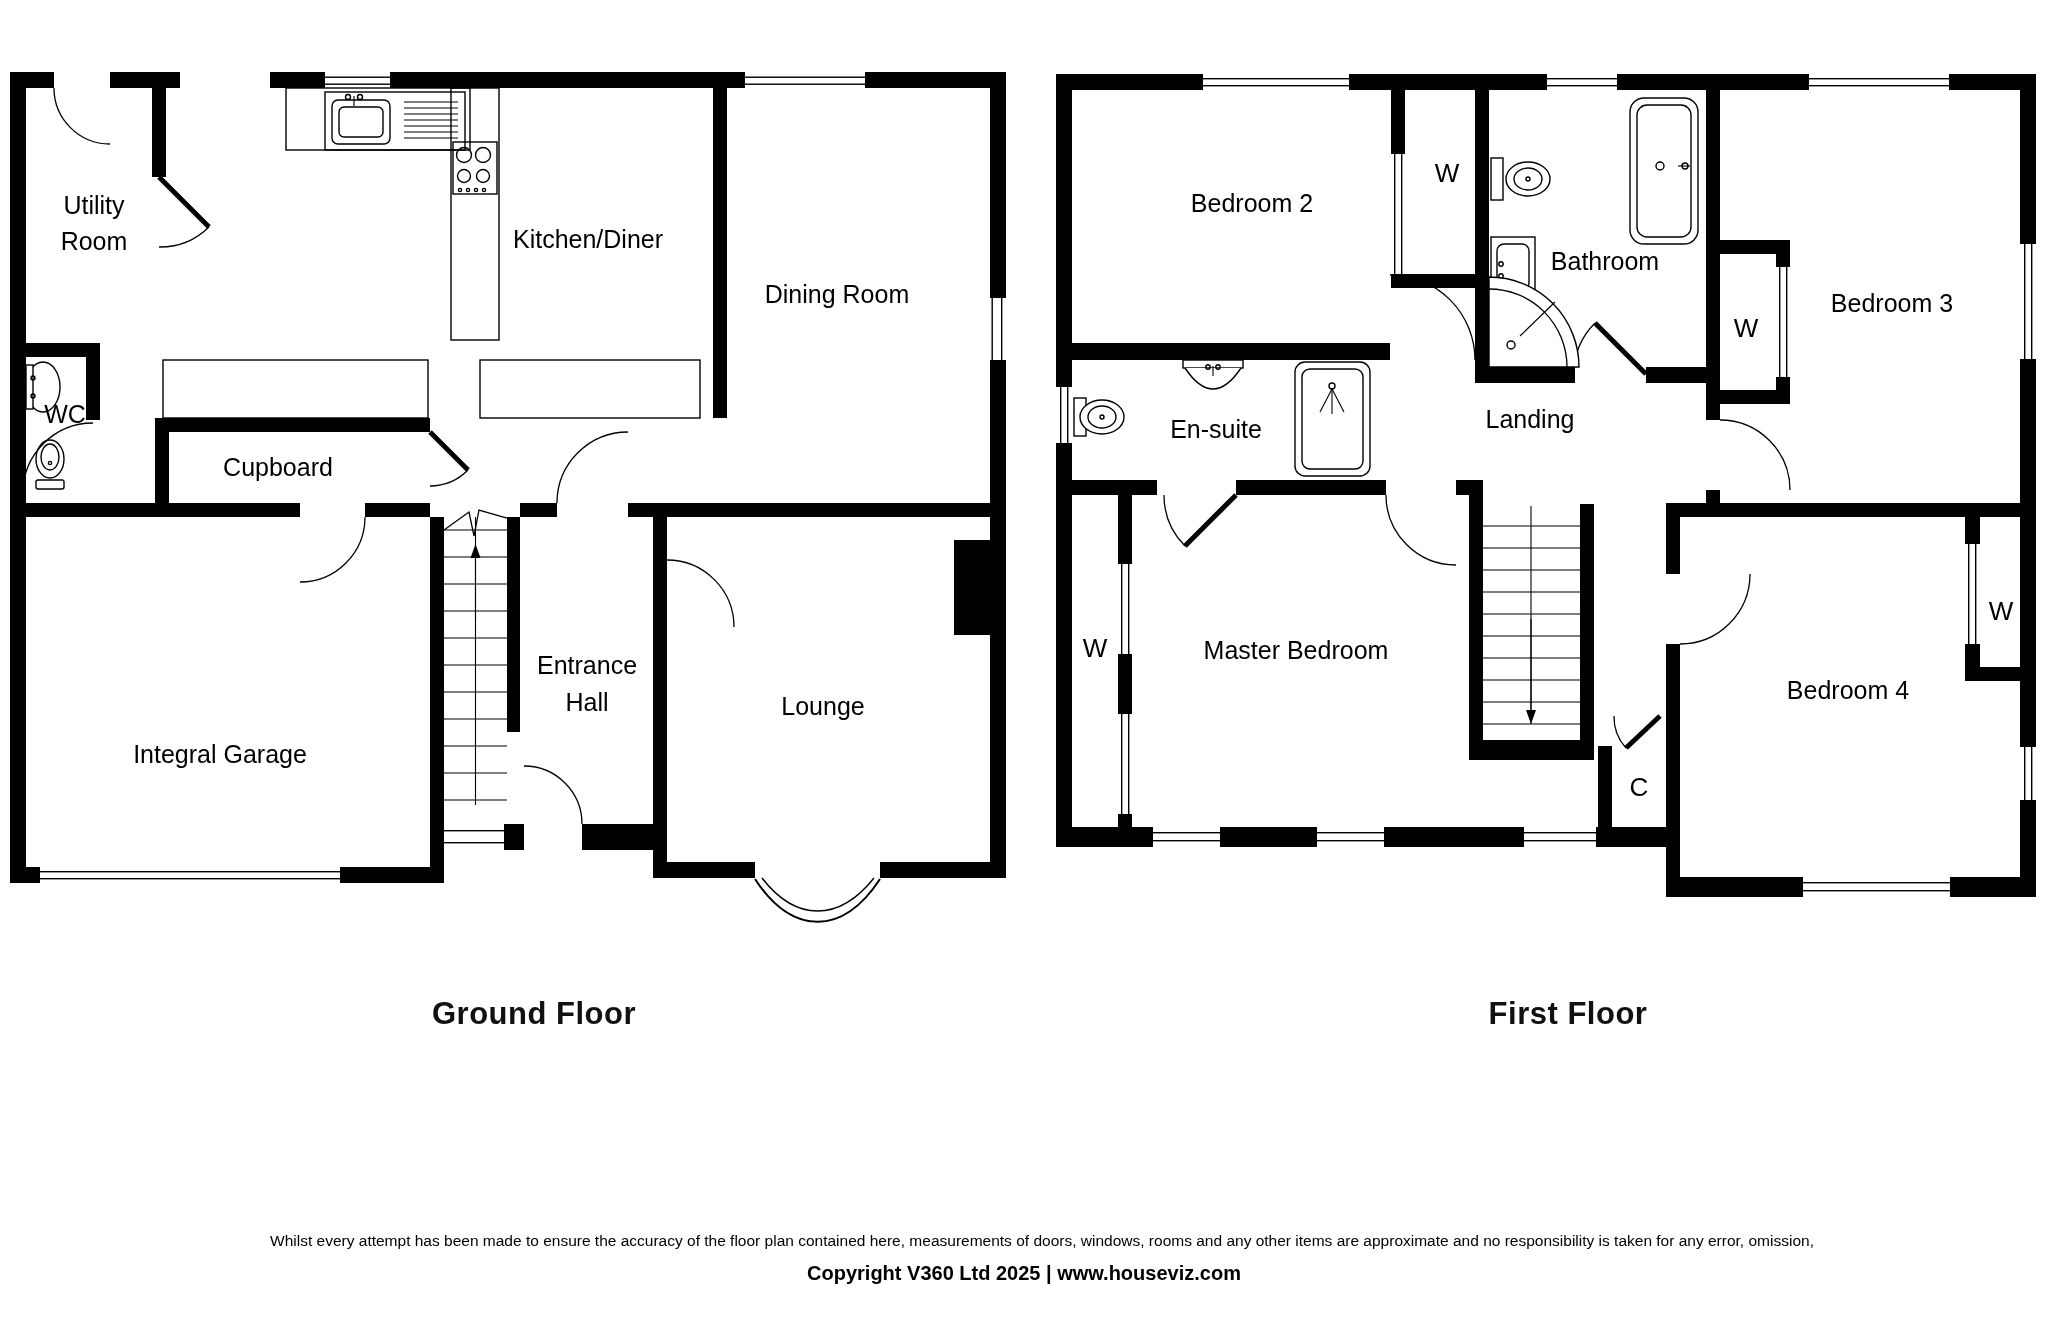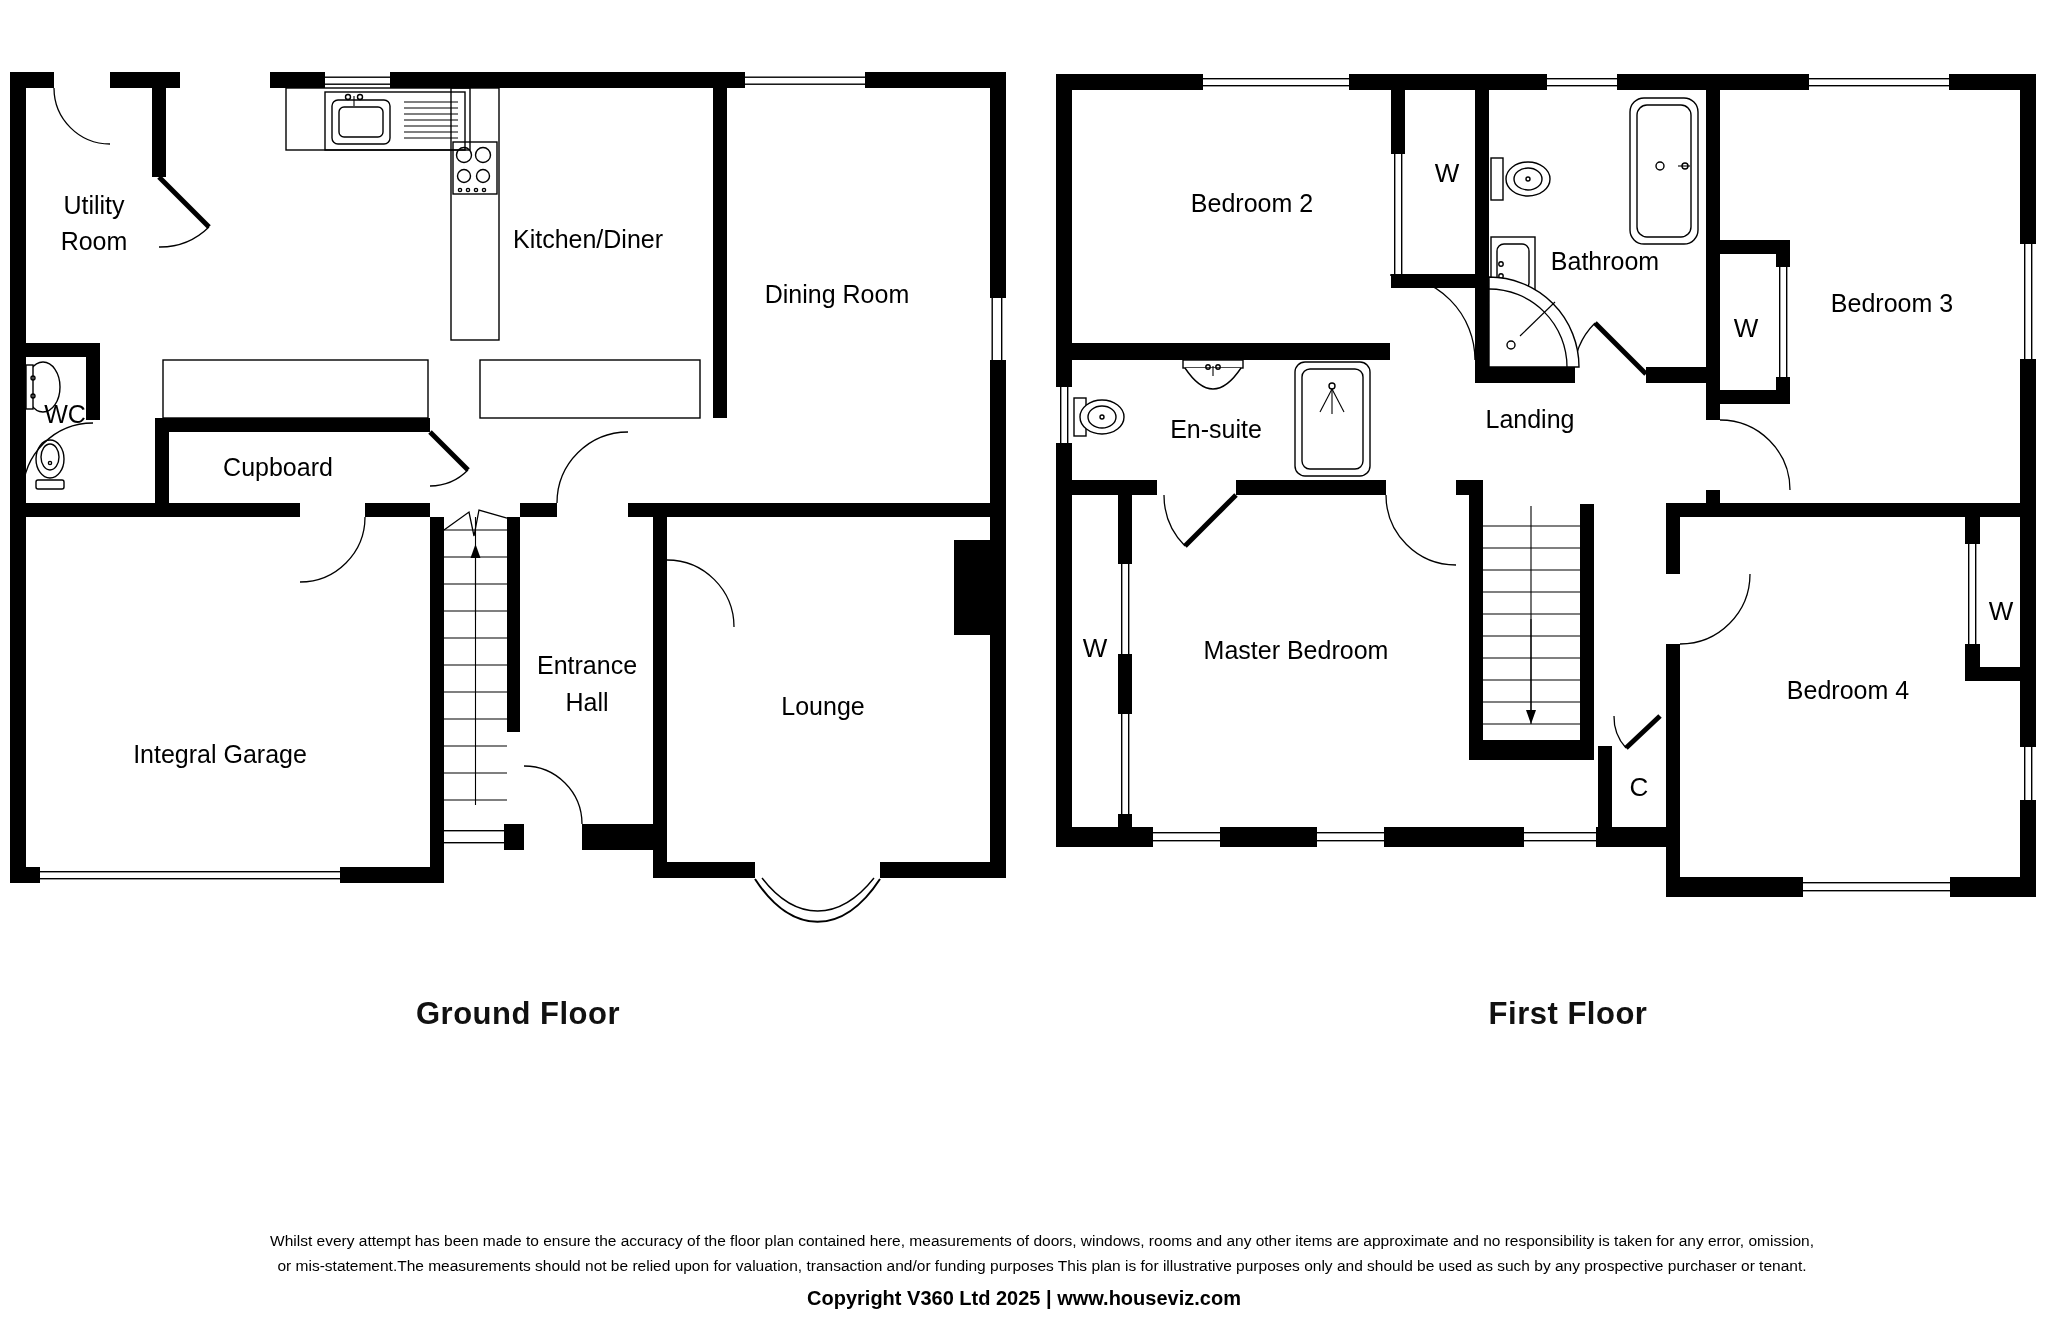--- a/index.html
+++ b/index.html
@@ -344,20 +344,19 @@
     <text x="240" y="585" text-anchor="middle">Master Bedroom</text>
     <text x="792" y="625" text-anchor="middle">Bedroom 4</text>
     <text class="marker" x="391" y="108" text-anchor="middle">W</text>
     <text class="marker" x="690" y="263" text-anchor="middle">W</text>
     <text class="marker" x="39" y="583" text-anchor="middle">W</text>
     <text class="marker" x="945" y="546" text-anchor="middle">W</text>
     <text class="marker" x="583" y="722" text-anchor="middle">C</text>
   </g>
 </svg>
 
-<div class="floor-title" style="left:20px;top:996px;width:996px">Ground Floor</div>
+<div class="floor-title" style="left:36px;top:996px;width:996px">Ground Floor</div>
 <div class="floor-title" style="left:1076px;top:996px;width:984px">First Floor</div>
 
 <div class="footer" style="top:1228px">
   <div class="disc-line">Whilst every attempt has been made to ensure the accuracy of the floor plan contained here, measurements of doors, windows, rooms and any other items are approximate and no responsibility is taken for any error, omission,</div>
-  <div class="disc-line">or mis-statement.The measurements should not be relied upon for valuation, transaction and/or funding purposes This plan is for illustrative purposes only and should be used as such by any prospective purchaser or tenant.</div>
   <div class="copyright">Copyright V360 Ltd 2025 | www.houseviz.com</div>
 </div>
 
 </body></html>

